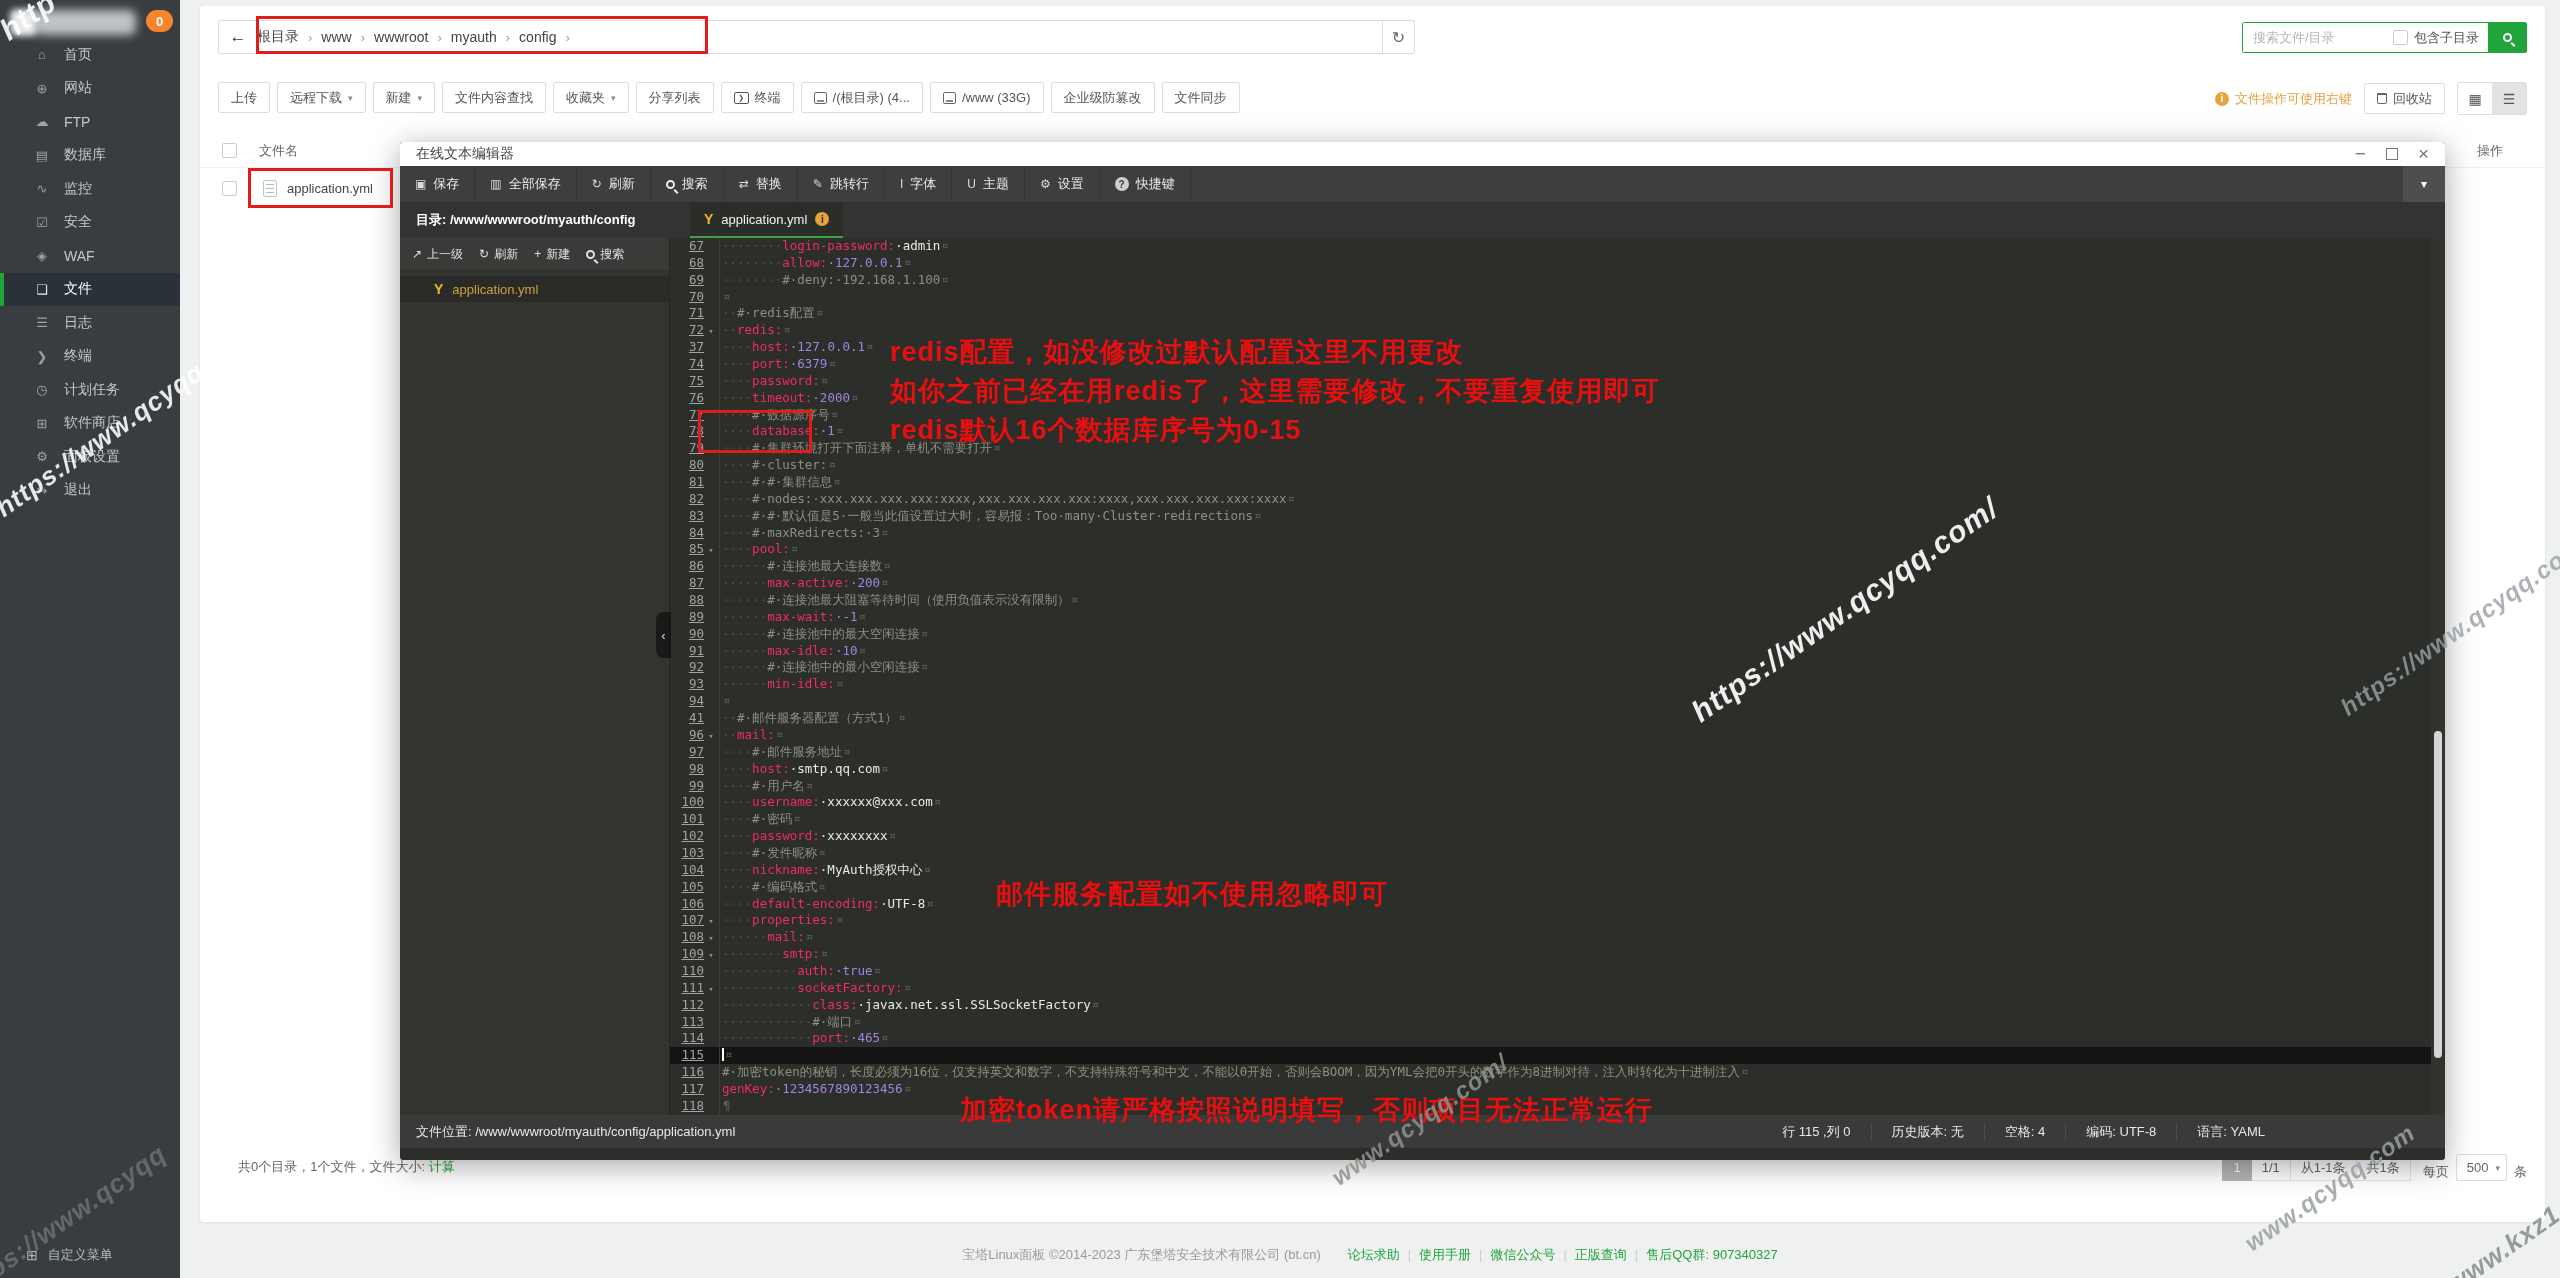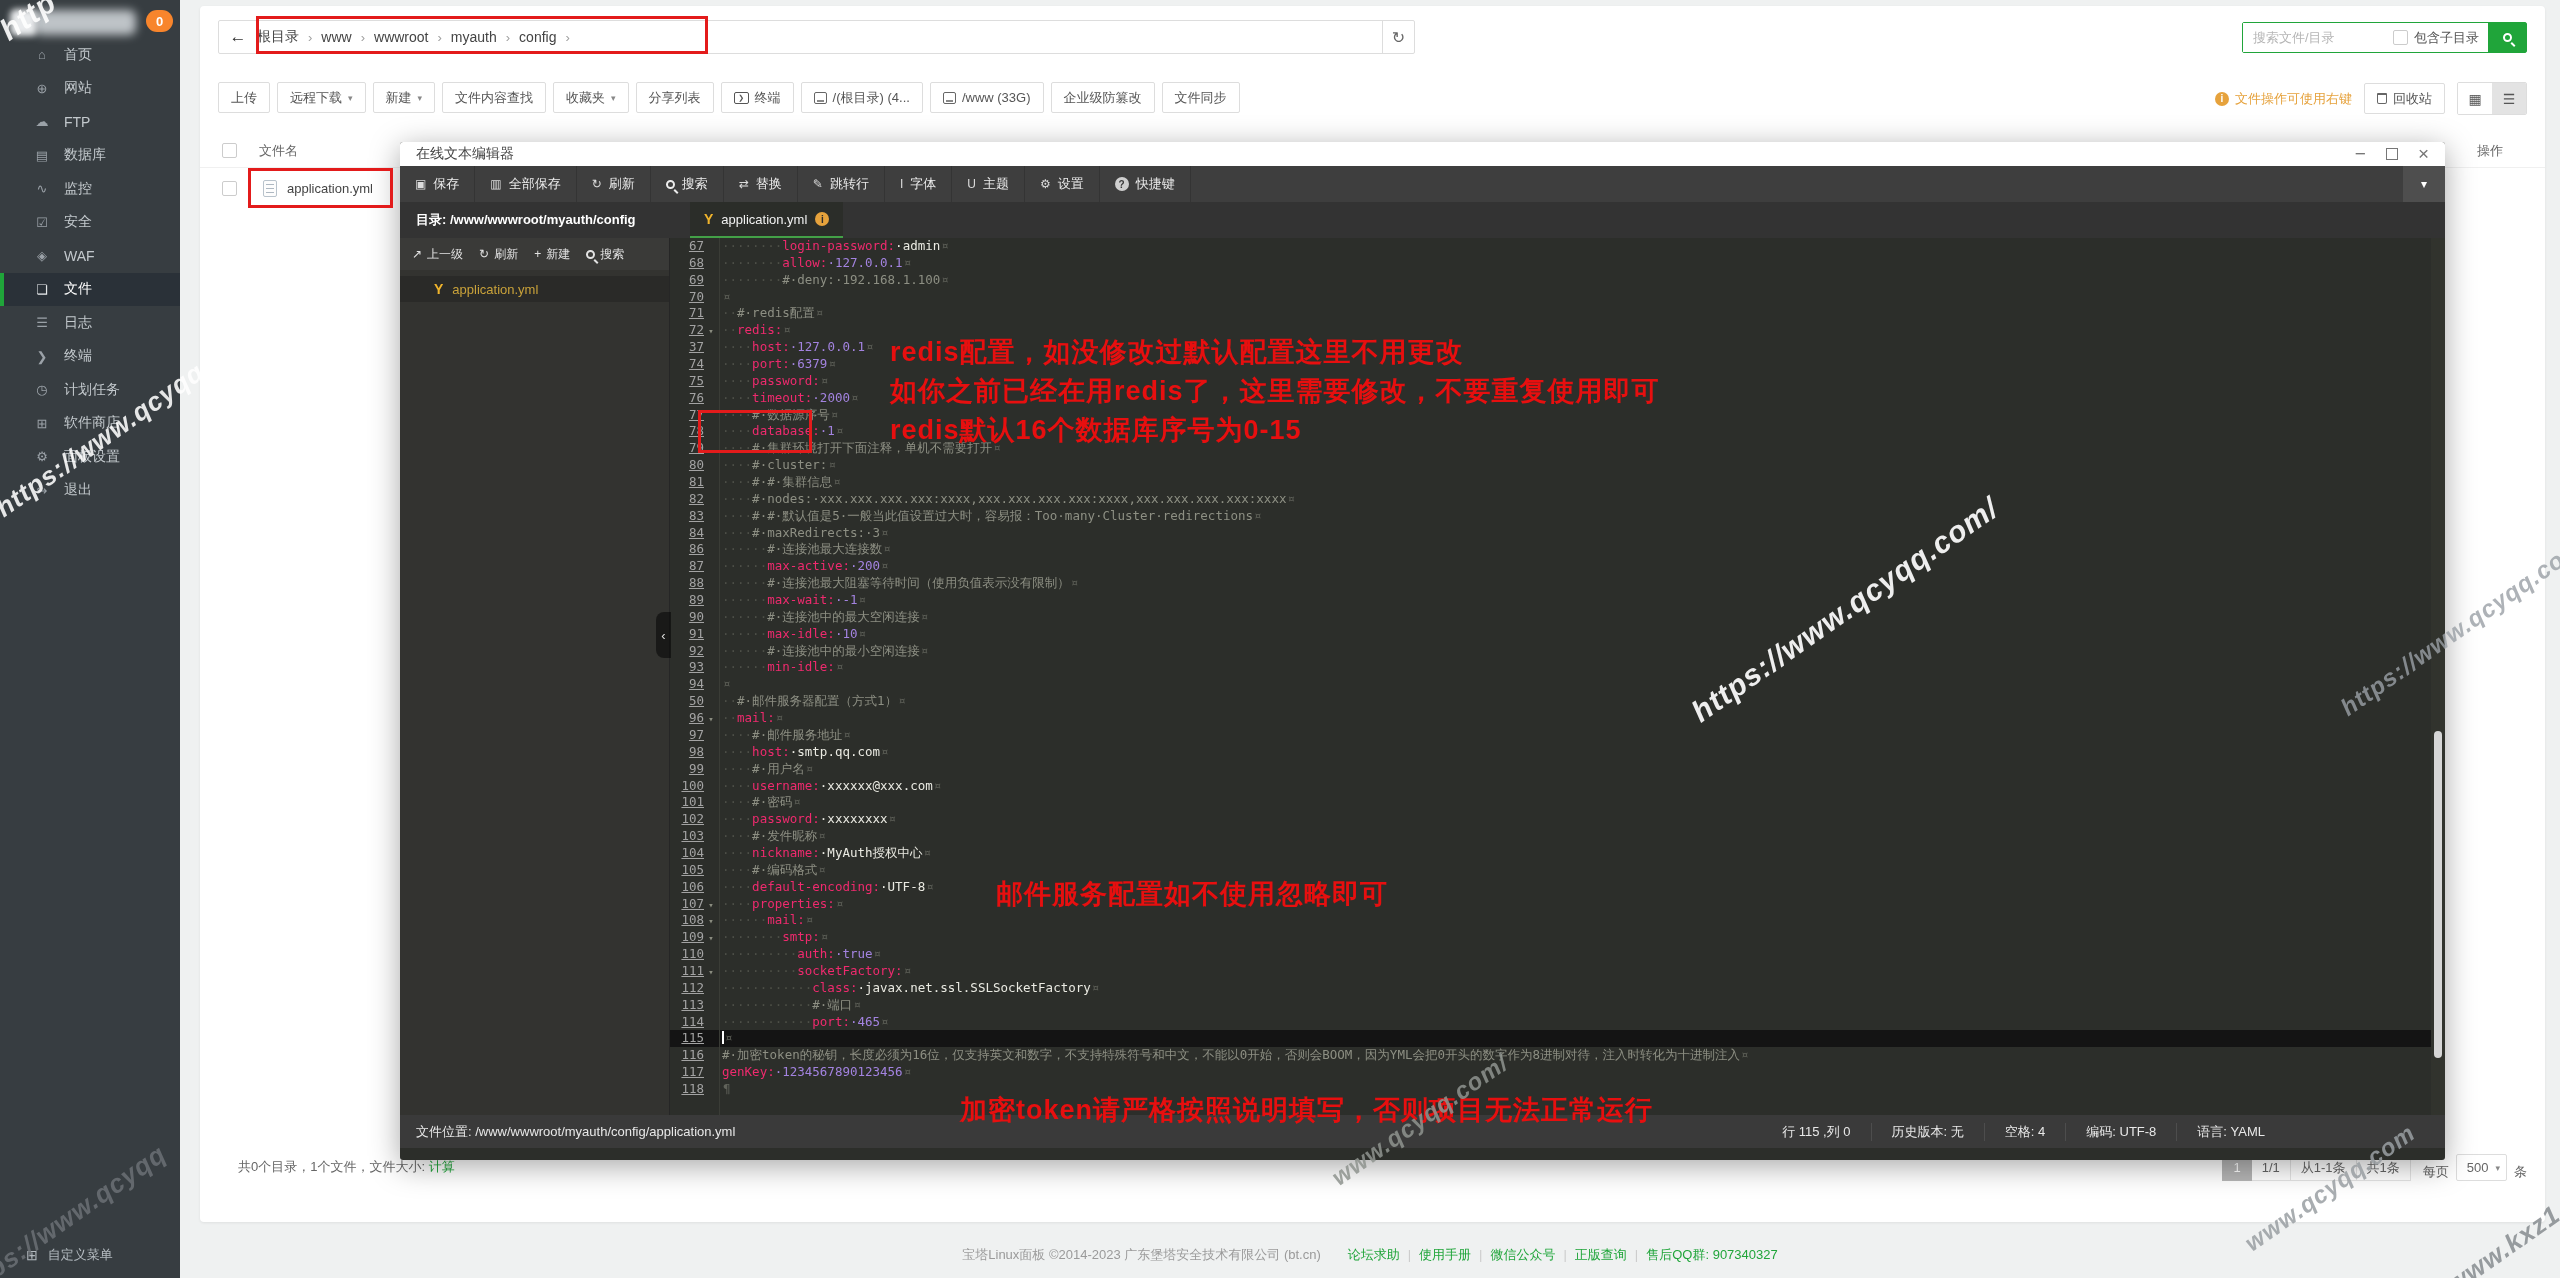--- a/index.html
+++ b/index.html
@@ -434,30 +434,31 @@
         <div class="cl"><span class="ln">75</span><span class="fold"></span><span class="cbody"><span class="w">····</span><span class="k">password:</span><span class="eol">¤</span></span></div>
         <div class="cl"><span class="ln">76</span><span class="fold"></span><span class="cbody"><span class="w">····</span><span class="k">timeout:</span><span class="v">·2000</span><span class="eol">¤</span></span></div>
         <div class="cl"><span class="ln">77</span><span class="fold"></span><span class="cbody"><span class="w">····</span><span class="c">#·数据源序号</span><span class="eol">¤</span></span></div>
         <div class="cl"><span class="ln">78</span><span class="fold"></span><span class="cbody"><span class="w">····</span><span class="k">database:</span><span class="v">·1</span><span class="eol">¤</span></span></div>
         <div class="cl"><span class="ln">79</span><span class="fold"></span><span class="cbody"><span class="w">····</span><span class="c">#·集群环境打开下面注释，单机不需要打开</span><span class="eol">¤</span></span></div>
         <div class="cl"><span class="ln">80</span><span class="fold"></span><span class="cbody"><span class="w">····</span><span class="c">#·cluster:</span><span class="eol">¤</span></span></div>
         <div class="cl"><span class="ln">81</span><span class="fold"></span><span class="cbody"><span class="w">····</span><span class="c">#·#·集群信息</span><span class="eol">¤</span></span></div>
         <div class="cl"><span class="ln">82</span><span class="fold"></span><span class="cbody"><span class="w">····</span><span class="c">#·nodes:·xxx.xxx.xxx.xxx:xxxx,xxx.xxx.xxx.xxx:xxxx,xxx.xxx.xxx.xxx:xxxx</span><span class="eol">¤</span></span></div>
         <div class="cl"><span class="ln">83</span><span class="fold"></span><span class="cbody"><span class="w">····</span><span class="c">#·#·默认值是5·一般当此值设置过大时，容易报：Too·many·Cluster·redirections</span><span class="eol">¤</span></span></div>
         <div class="cl"><span class="ln">84</span><span class="fold"></span><span class="cbody"><span class="w">····</span><span class="c">#·maxRedirects:·3</span><span class="eol">¤</span></span></div>
+        <div class="cl"><span class="ln">85</span><span class="fold">▾</span><span class="cbody"><span class="w">····</span><span class="k">pool:</span><span class="eol">¤</span></span></div>
         <div class="cl"><span class="ln">86</span><span class="fold"></span><span class="cbody"><span class="w">······</span><span class="c">#·连接池最大连接数</span><span class="eol">¤</span></span></div>
         <div class="cl"><span class="ln">87</span><span class="fold"></span><span class="cbody"><span class="w">······</span><span class="k">max-active:</span><span class="v">·200</span><span class="eol">¤</span></span></div>
         <div class="cl"><span class="ln">88</span><span class="fold"></span><span class="cbody"><span class="w">······</span><span class="c">#·连接池最大阻塞等待时间（使用负值表示没有限制）</span><span class="eol">¤</span></span></div>
         <div class="cl"><span class="ln">89</span><span class="fold"></span><span class="cbody"><span class="w">······</span><span class="k">max-wait:</span><span class="v">·-1</span><span class="eol">¤</span></span></div>
         <div class="cl"><span class="ln">90</span><span class="fold"></span><span class="cbody"><span class="w">······</span><span class="c">#·连接池中的最大空闲连接</span><span class="eol">¤</span></span></div>
         <div class="cl"><span class="ln">91</span><span class="fold"></span><span class="cbody"><span class="w">······</span><span class="k">max-idle:</span><span class="v">·10</span><span class="eol">¤</span></span></div>
         <div class="cl"><span class="ln">92</span><span class="fold"></span><span class="cbody"><span class="w">······</span><span class="c">#·连接池中的最小空闲连接</span><span class="eol">¤</span></span></div>
         <div class="cl"><span class="ln">93</span><span class="fold"></span><span class="cbody"><span class="w">······</span><span class="k">min-idle:</span><span class="eol">¤</span></span></div>
         <div class="cl"><span class="ln">94</span><span class="fold"></span><span class="cbody"><span class="eol">¤</span></span></div>
-        <div class="cl"><span class="ln">50</span><span class="fold"></span><span class="cbody"><span class="w">··</span><span class="c">#·邮件服务器配置（方式1）</span><span class="eol">¤</span></span></div>
+        <div class="cl"><span class="ln">41</span><span class="fold"></span><span class="cbody"><span class="w">··</span><span class="c">#·邮件服务器配置（方式1）</span><span class="eol">¤</span></span></div>
         <div class="cl"><span class="ln">96</span><span class="fold">▾</span><span class="cbody"><span class="w">··</span><span class="k">mail:</span><span class="eol">¤</span></span></div>
         <div class="cl"><span class="ln">97</span><span class="fold"></span><span class="cbody"><span class="w">····</span><span class="c">#·邮件服务地址</span><span class="eol">¤</span></span></div>
         <div class="cl"><span class="ln">98</span><span class="fold"></span><span class="cbody"><span class="w">····</span><span class="k">host:</span><span class="s">·smtp.qq.com</span><span class="eol">¤</span></span></div>
         <div class="cl"><span class="ln">99</span><span class="fold"></span><span class="cbody"><span class="w">····</span><span class="c">#·用户名</span><span class="eol">¤</span></span></div>
         <div class="cl"><span class="ln">100</span><span class="fold"></span><span class="cbody"><span class="w">····</span><span class="k">username:</span><span class="s">·xxxxxx@xxx.com</span><span class="eol">¤</span></span></div>
         <div class="cl"><span class="ln">101</span><span class="fold"></span><span class="cbody"><span class="w">····</span><span class="c">#·密码</span><span class="eol">¤</span></span></div>
         <div class="cl"><span class="ln">102</span><span class="fold"></span><span class="cbody"><span class="w">····</span><span class="k">password:</span><span class="s">·xxxxxxxx</span><span class="eol">¤</span></span></div>
         <div class="cl"><span class="ln">103</span><span class="fold"></span><span class="cbody"><span class="w">····</span><span class="c">#·发件昵称</span><span class="eol">¤</span></span></div>
         <div class="cl"><span class="ln">104</span><span class="fold"></span><span class="cbody"><span class="w">····</span><span class="k">nickname:</span><span class="s">·MyAuth授权中心</span><span class="eol">¤</span></span></div>
         <div class="cl"><span class="ln">105</span><span class="fold"></span><span class="cbody"><span class="w">····</span><span class="c">#·编码格式</span><span class="eol">¤</span></span></div>

